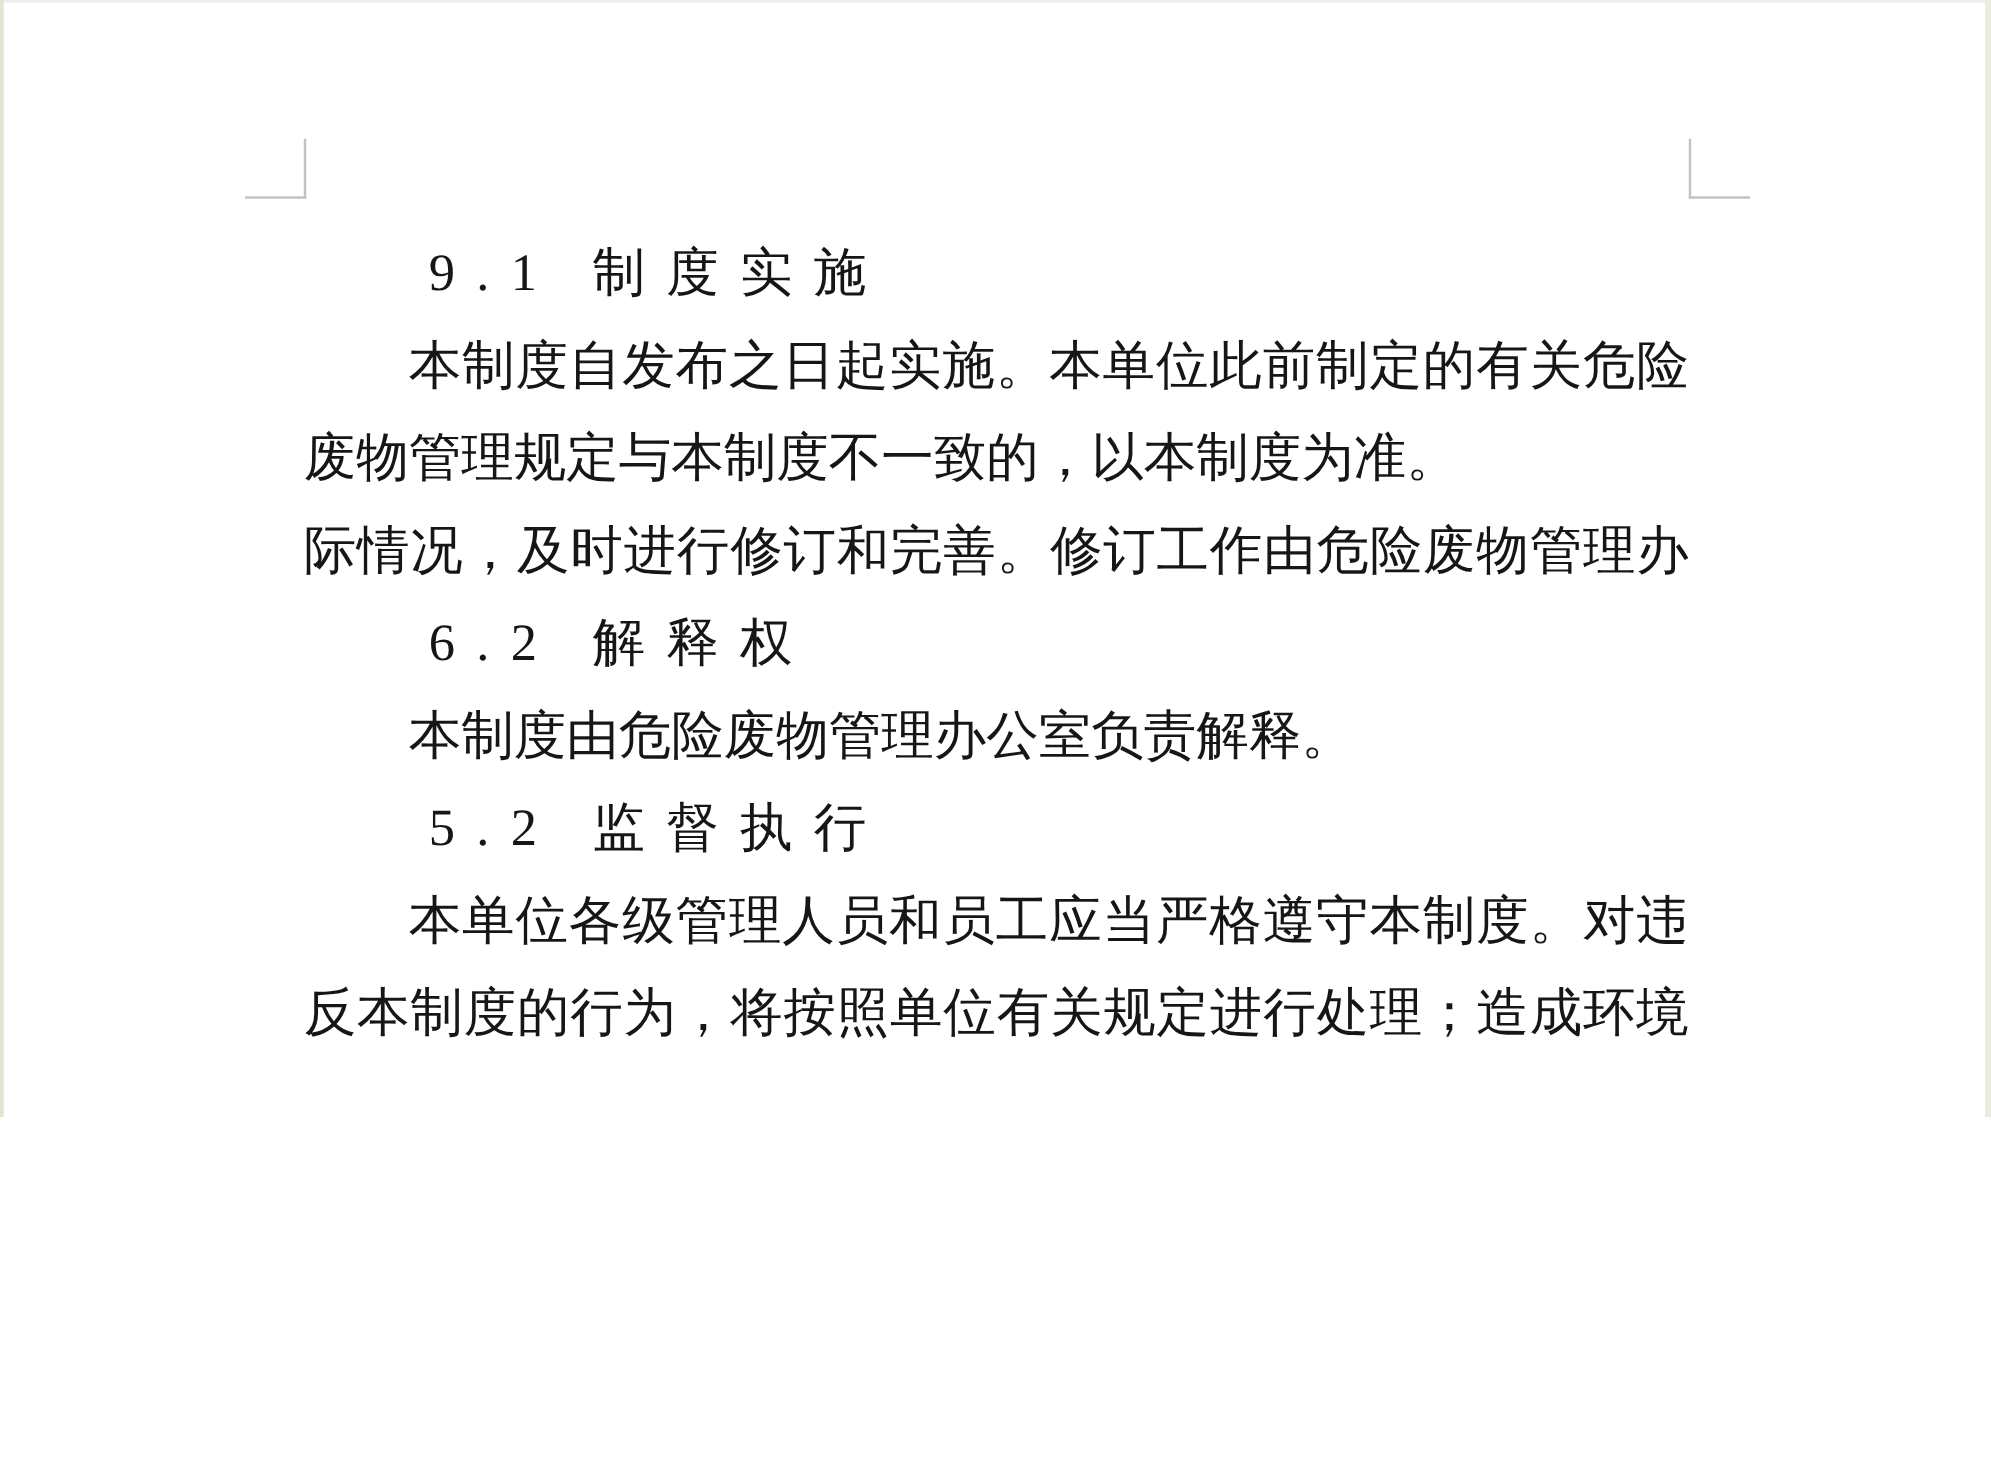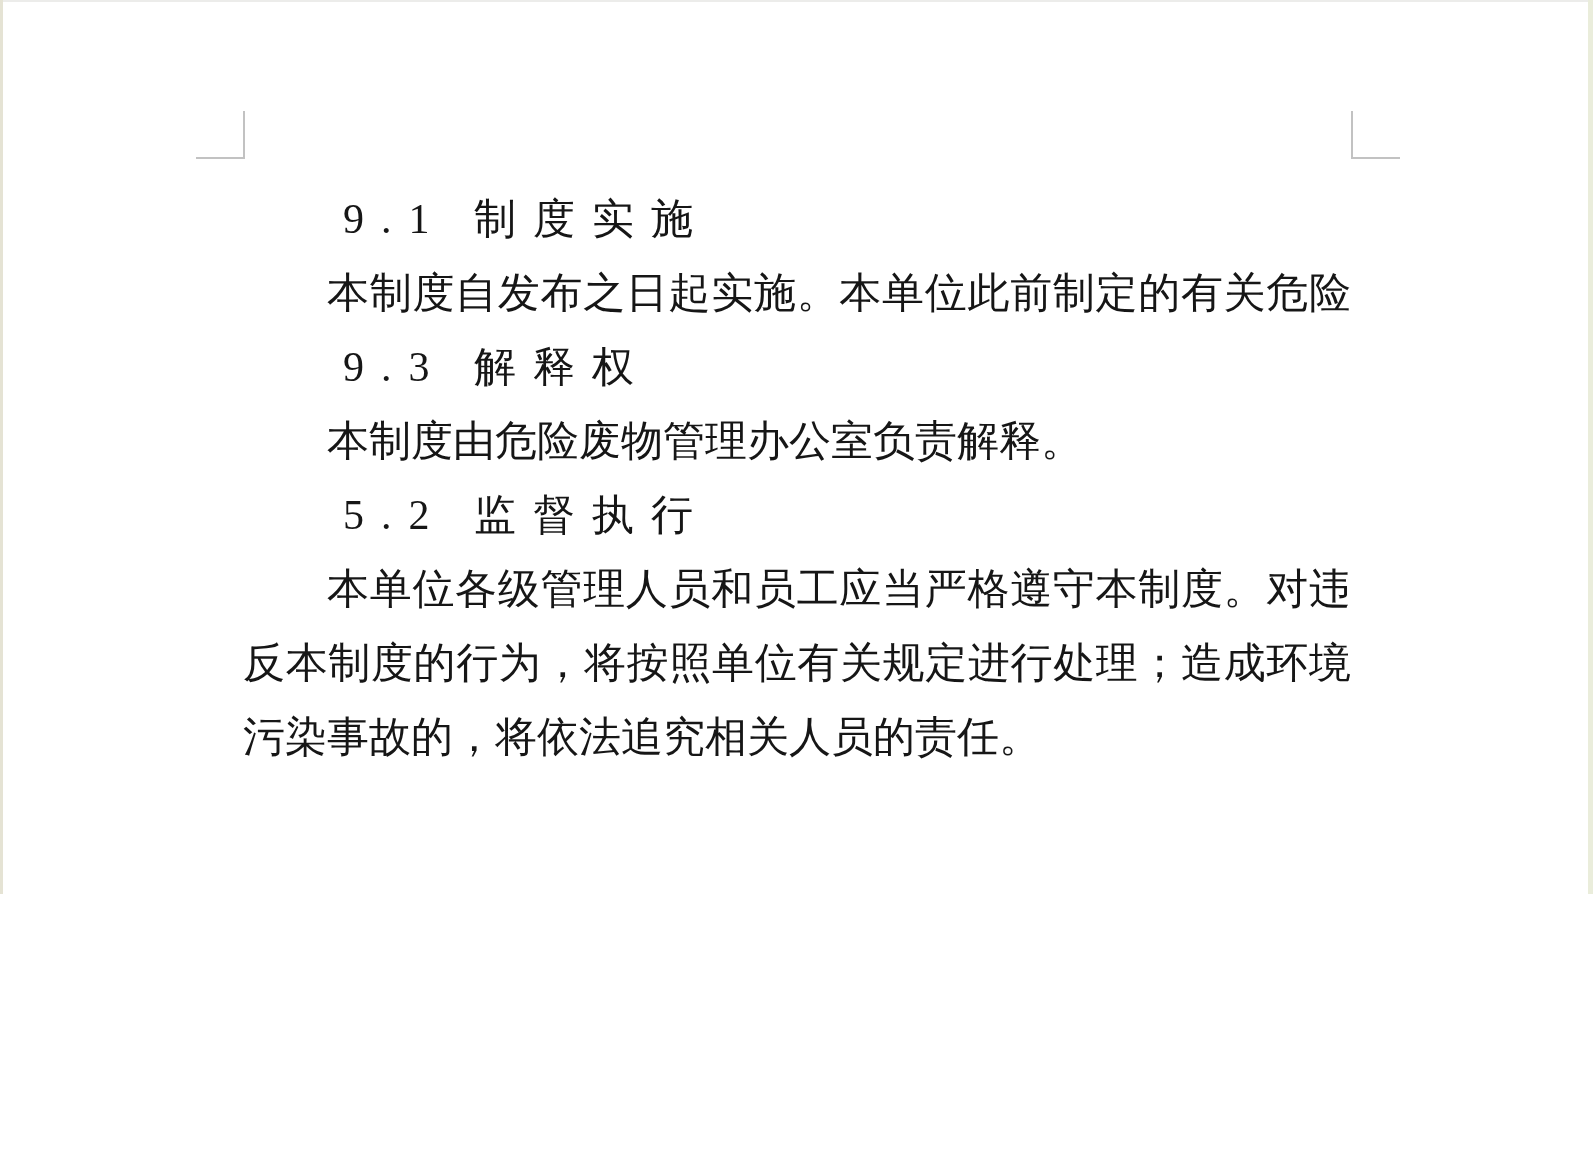--- a/index.html
+++ b/index.html
@@ -87,21 +87,22 @@
   <div class="edge-left" style="background: rgb(229, 227, 212);"></div>
   <div class="edge-right" style="background: rgb(234, 237, 219);"></div>
 
   <div class="page">
     <div class="crop-mark tl" style="border-color: rgb(194, 194, 194);"></div>
     <div class="crop-mark tr" style="border-color: rgb(194, 194, 194);"></div>
 
     <div class="doc-text" id="doc-text" style="color: rgb(22, 22, 22);">
         <div class="line heading">9.1 制度实施</div>
         <div class="line indent fill">本制度自发布之日起实施。本单位此前制定的有关危险</div>
-        <div class="line heading">9.3 解释权</div>
+        <div class="line">废物管理规定与本制度不一致的，以本制度为准。</div>
+        <div class="line fill">际情况，及时进行修订和完善。修订工作由危险废物管理办</div>
+        <div class="line heading">6.2 解释权</div>
         <div class="line indent">本制度由危险废物管理办公室负责解释。</div>
         <div class="line heading">5.2 监督执行</div>
         <div class="line indent fill">本单位各级管理人员和员工应当严格遵守本制度。对违</div>
         <div class="line fill">反本制度的行为，将按照单位有关规定进行处理；造成环境</div>
-        <div class="line">污染事故的，将依法追究相关人员的责任。</div>
       </div>
   </div>
 </div>
 
 </body></html>

